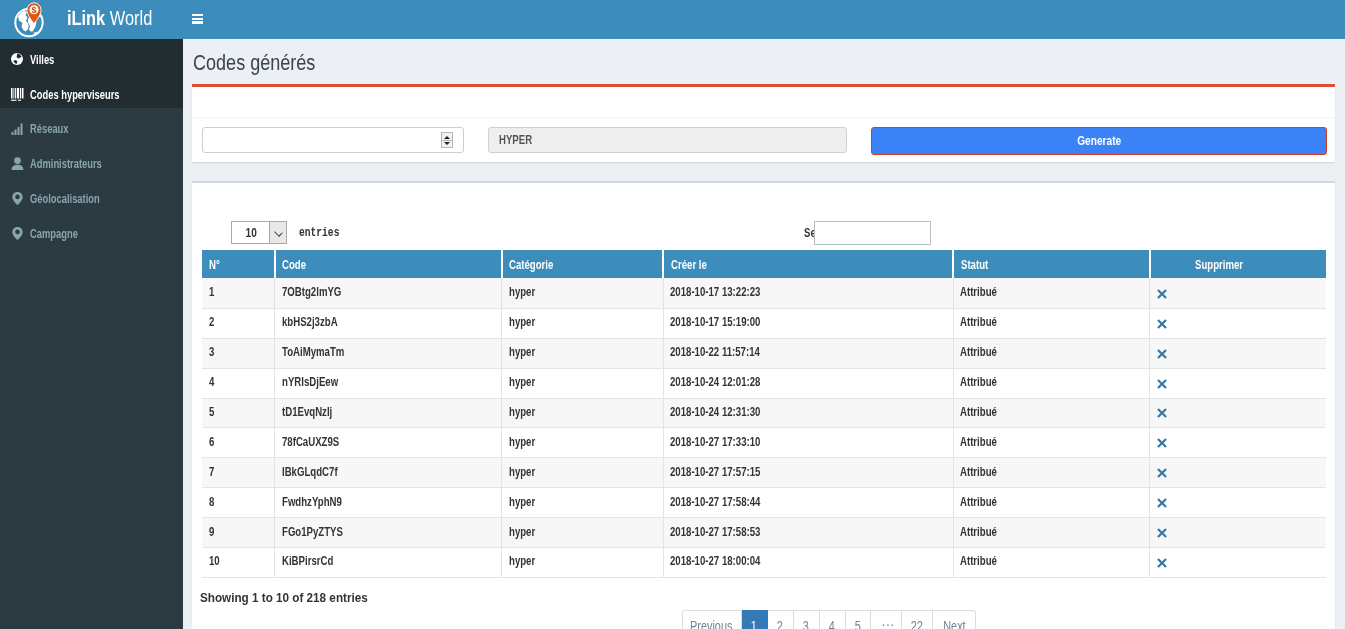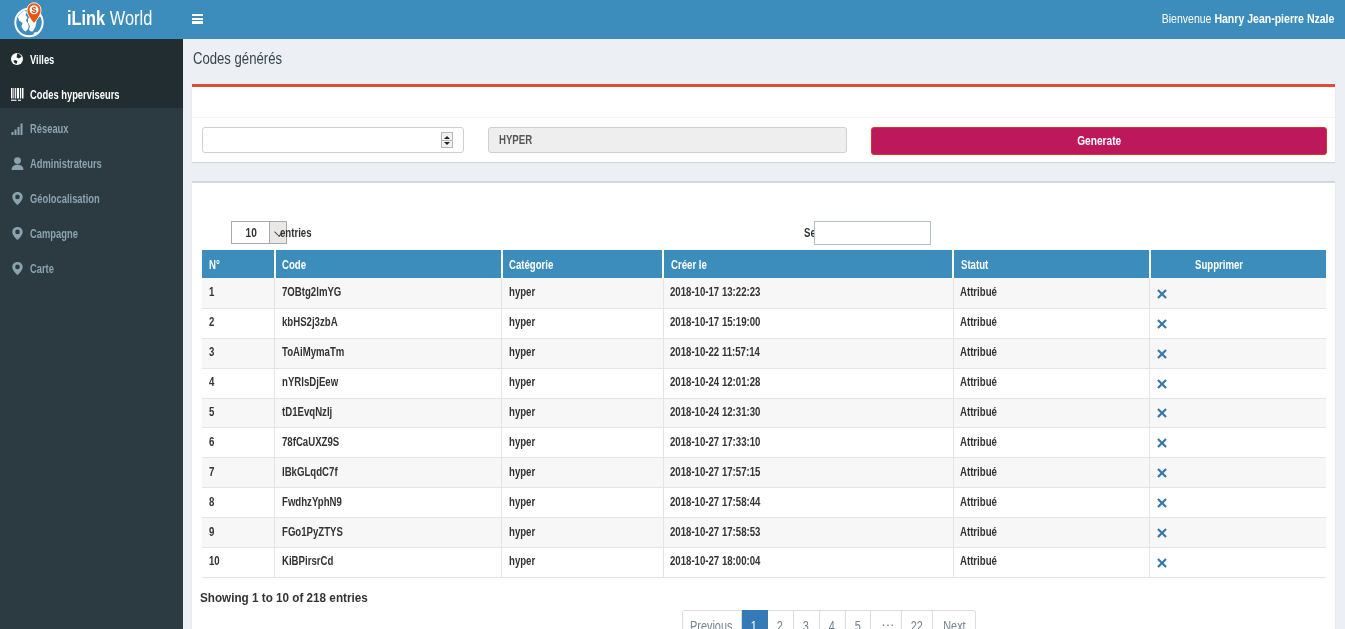--- a/index.html
+++ b/index.html
@@ -22,43 +22,43 @@
 
 #sidebar { position:absolute; left:0; top:38px; width:183px; height:591px; background:#2c3b41; }
 #sidebar .topbg { position:absolute; left:0; top:0; width:183px; height:70px; background:#222d32; }
 .nav-item { position:absolute; left:0; width:183px; height:35px; line-height:35px; font-size:13px; font-weight:bold; color:#8aa4af; white-space:nowrap; }
 .nav-item.lit { color:#fff; }
 .nav-item svg { position:absolute; left:11px; top:11px; }
 .nav-item .lb { position:absolute; left:30px; top:0; }
 
 
 #content { position:absolute; left:183px; top:38px; width:1162px; height:591px; background:#ecf0f5; }
-#pagetitle { position:absolute; left:10px; top:12px; font-size:16px; color:#37444d; font-weight:normal; }
+#pagetitle { position:absolute; left:10px; top:12px; font-size:22px; color:#37444d; font-weight:normal; }
 
 
 #box1 { position:absolute; left:9px; top:46px; width:1143px; height:78px; background:#fff; border-top:3px solid #dd4b39; box-shadow:0 1px 1px rgba(0,0,0,0.1); }
 #box1 .divider { position:absolute; left:0; top:30px; width:100%; height:1px; background:#f4f4f4; }
 #numinput { position:absolute; left:10px; top:40px; width:262px; height:26px; background:#fff; border:1px solid #ccd0d2; border-radius:3px; }
 #spinner { position:absolute; right:10px; top:4px; width:12px; height:16px; border:1px solid #b7b7b7; background:#f2f1f0; }
 #spinner .mid { position:absolute; left:0; top:7px; width:100%; height:1px; background:#b7b7b7; }
 #spinner .tri { position:absolute; left:2px; width:0; height:0; border-left:3px solid transparent; border-right:3px solid transparent; }
 #spinner .up { top:2.5px; border-bottom:3.5px solid #222; }
 #spinner .dn { bottom:2.5px; border-top:3.5px solid #222; }
 #hyper { position:absolute; left:296px; top:40px; width:359px; height:26px; background:#eee; border:1px solid #ccd0d2; border-radius:3px; color:#555; font-size:13px; font-weight:bold; line-height:24px; padding-left:9.5px; }
-#genbtn { position:absolute; left:679px; top:40px; width:456px; height:28px; background:#be185d; border:1px solid #d73925; border-radius:3px; color:#fff; font-size:13px; font-weight:bold; text-align:center; line-height:26px; }
+#genbtn { position:absolute; left:679px; top:40px; width:456px; height:28px; background:#3b82f6; border:1px solid #d73925; border-radius:3px; color:#fff; font-size:13px; font-weight:bold; text-align:center; line-height:26px; }
 
 
 #box2 { position:absolute; left:9px; top:143px; width:1143px; height:486px; background:#fff; border-top:2px solid #d2d6de; box-shadow:0 1px 1px rgba(0,0,0,0.1); }
 .lab { position:absolute; font-size:13px; font-weight:bold; color:#333; }
 #showlab { left:9.5px; top:38px; height:23px; line-height:23px;margin-left:36px; }
 #lensel { position:absolute; left:39px; top:38px; width:56px; height:23px; border:1px solid #a9a9a9; background:#fff; }
 #lensel .v { position:absolute; left:0; top:0; width:38px; height:21px; line-height:21px; text-align:center; font-size:13px; font-weight:bold; color:#333; }
 #lensel .btn { position:absolute; right:0; top:0; width:17px; height:21px; background:#e9e8e7; border-left:1px solid #a9a9a9; }
 #lensel .btn:after { content:""; position:absolute; left:4.5px; top:6.5px; width:6px; height:6px; border-right:1.7px solid #333; border-bottom:1.7px solid #333; transform:rotate(45deg) scale(1,0.75); }
-#entrieslab { left:88px; top:38px; height:23px; line-height:23px; }
+#entrieslab { left:107px; top:38px; height:23px; line-height:23px;font-family:Liberation Mono, monospace; }
 #searchlab { left:583.5px; top:38px; height:23px; line-height:23px;margin-left:28px; }
 #searchbox { position:absolute; left:621.5px; top:38px; width:117px; height:23.5px; border:1px solid #b6bfc8; background:#fff; }
 
 table { border-collapse:collapse; table-layout:fixed; position:absolute; left:10px; top:66.8px; width:1123.5px; font-size:13px; }
 th { background:#3c8dbc; color:#fff; text-align:left; font-size:13px; font-weight:bold; height:28.7px; padding:0 0 0 6.5px; border-right:2px solid #fff; }
 th:last-child { border-right:none;padding-left:44px; }
 td { height:29.9px; padding:0 3px 3px 6.5px; color:#333; font-weight:bold; border:1px solid #e4e4e4; border-top:none; }
 td:first-child { border-left:none; }
 td:last-child { border-right:none; }
 tr.odd td { background:#f7f7f7; }
@@ -87,21 +87,20 @@
       <circle cx="26" cy="9.7" r="4.5" fill="#fff"></circle>
       <text x="26" y="12.9" font-size="9" font-weight="bold" fill="#cf4b0d" text-anchor="middle" font-family="Liberation Sans, sans-serif">$</text>
     </svg>
     <div class="t"><span class="tx" style="transform:scaleX(0.78)"><b>iLink</b> World</span></div>
   </div>
   <div id="burger">
       <span style="top:0"></span>
       <span style="top:3.7px"></span>
       <span style="top:7.4px"></span>
     </div>
-  <div id="welcome"><span class="txr">Bienvenue <b>Hanry Jean-pierre Nzale</b></span></div>
 </div>
 
 <div id="sidebar">
   <div class="topbg"></div>
   <div class="nav-item lit" style="top:4px">
     <svg width="12" height="12" viewBox="0 0 13 13">
         <circle cx="6.5" cy="6.5" r="6.5" fill="#fff"></circle>
         <path d="M6.8,0.4 Q10,1.5 11.5,4 L8.5,6 L6,4.5 Z" fill="#222d32"></path>
         <path d="M2.5,8.5 L5,7.5 L7,9 L6,12 Q3.5,11.5 2.5,8.5 Z" fill="#222d32"></path>
       </svg>
@@ -144,26 +143,20 @@
         <circle cx="6.5" cy="3.6" r="3.4" fill="#8aa4af"></circle>
         <path d="M0.6,13 C0.6,9.2 3,7.8 6.5,7.8 C10,7.8 12.4,9.2 12.4,13 Z" fill="#8aa4af"></path>
       </svg>
     <span class="lb"><span class="tx" style="transform:scaleX(0.72)">Administrateurs</span></span>
   </div>
   <div class="nav-item" style="top:178px">
     <svg width="13" height="13" viewBox="0 0 13 13">
         <path fill-rule="evenodd" d="M6.5,0 C3.4,0 1.3,2.2 1.3,5 C1.3,7.4 4,11 6.5,13 C9,11 11.7,7.4 11.7,5 C11.7,2.2 9.6,0 6.5,0 Z M6.5,7.2 A2.3,2.3 0 1,1 6.5,2.6 A2.3,2.3 0 1,1 6.5,7.2 Z" fill="#8aa4af"></path>
       </svg>
     <span class="lb"><span class="tx" style="transform:scaleX(0.72)">Campagne</span></span>
-  </div>
-  <div class="nav-item" style="top:213px">
-    <svg width="13" height="13" viewBox="0 0 13 13">
-        <path fill-rule="evenodd" d="M6.5,0 C3.4,0 1.3,2.2 1.3,5 C1.3,7.4 4,11 6.5,13 C9,11 11.7,7.4 11.7,5 C11.7,2.2 9.6,0 6.5,0 Z M6.5,7.2 A2.3,2.3 0 1,1 6.5,2.6 A2.3,2.3 0 1,1 6.5,7.2 Z" fill="#8aa4af"></path>
-      </svg>
-    <span class="lb"><span class="tx" style="transform:scaleX(0.72)">Carte</span></span>
   </div>
 </div>
 
 <div id="content">
   <div id="pagetitle"><span class="tx" style="transform:scaleX(0.82)">Codes générés</span></div>
 
   <div id="box1">
     <div class="divider"></div>
     <div id="numinput">
       <div id="spinner">

